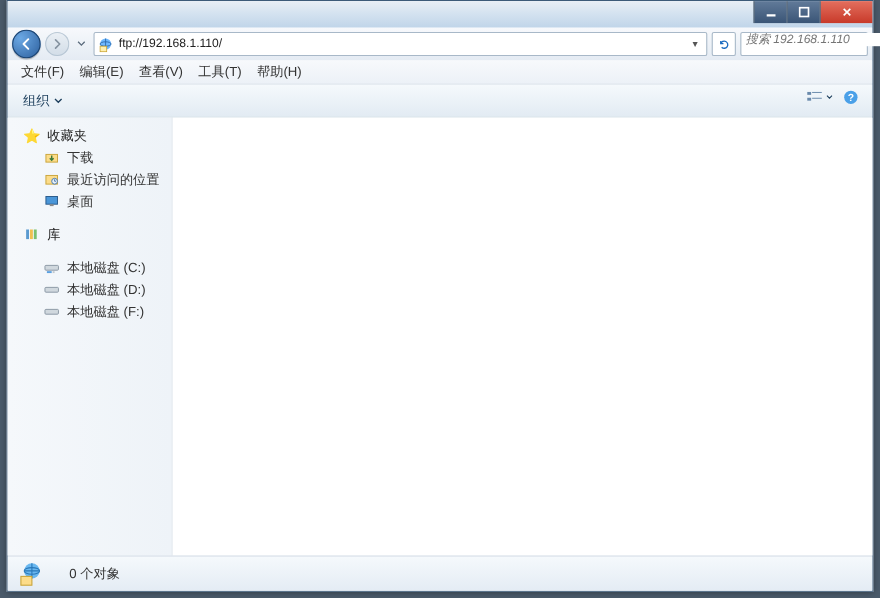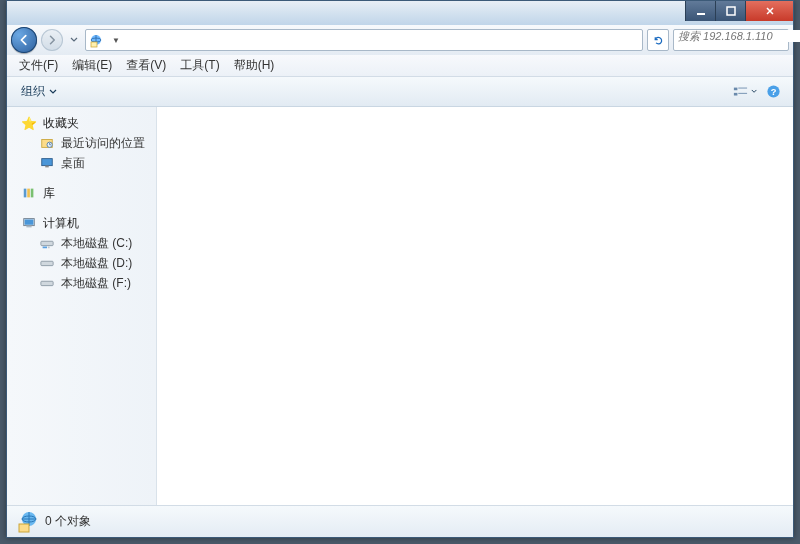--- a/index.html
+++ b/index.html
@@ -19,32 +19,32 @@
 .navdd { width: 14px; height: 22px; display: flex; align-items: center; justify-content: center; }
 .addr { flex: 1; height: 22px; background: #fff; border: 1px solid #a8b8c8; display: flex; align-items: center; padding: 0 2px; gap: 4px; border-radius: 2px; }
 .addr-icon { width: 16px; height: 16px; display: flex; align-items: center; justify-content: center; flex-shrink: 0; }
 .addr input { flex: 1; border: none; outline: none; font-size: 11px; color: #222; }
 .addr .dd { width: 16px; color: #555; font-size: 8px; text-align: center; }
 .refbtn { width: 22px; height: 22px; border: 1px solid #a8b8c8; background: #fff; display: flex; align-items: center; justify-content: center; border-radius: 2px; color: #1a6abf; font-size: 13px; }
 .schbox { width: 116px; height: 22px; background: #fff; border: 1px solid #a8b8c8; display: flex; align-items: flex-start; padding: 0 4px; border-radius: 2px; }
 .schbox input { flex: 1; border: none; outline: none; font-size: 11px; font-style: italic; color: #888; }
 .menurow { height: 22px; background: linear-gradient(#f7f9fc, #ecf1f7); border-bottom: 1px solid #d2dce6; display: flex; align-items: center; padding: 0 6px; gap: 2px; font-size: 12px; color: #333; }
 .menuitem { padding: 2px 6px; }
-.toolbar { height: 30px; background: linear-gradient(#f5f9fc, #e2ebf3); border-bottom: 1px solid #c9d6e2; display: flex; align-items: center; padding: 0 8px; font-size: 12px; color: #1a3c5a; }
+.toolbar { height: 30px; background: linear-gradient(#f5f9fc, #e2ebf3); border-bottom: 1px solid #c9d6e2; display: flex; padding: 0 8px; font-size: 12px; color: #1a3c5a; }
 .toolbtn { display: flex; align-items: center; gap: 4px; padding: 2px 6px; }
 .toolbar .sp { flex: 1; }
 .toolicon { width: 24px; height: 22px; display: flex; align-items: center; justify-content: center; margin-left: 4px; }
 .body { flex: 1; display: flex; min-height: 0; background: #fff; }
 .sidebar { width: 150px; background: linear-gradient(90deg, #f5f8fb, #eef3f8); border-right: 1px solid #d9e2ea; overflow-y: auto; padding: 6px 0; font-size: 12px; }
 .sb-group { margin-bottom: 10px; }
 .sb-head, .sb-item { display: flex; align-items: center; gap: 6px; padding: 2px 6px 2px 14px; height: 20px; color: #222; white-space: nowrap; }
 .sb-item { padding-left: 32px; color: #333; }
 .ic { width: 16px; height: 16px; flex-shrink: 0; display: flex; align-items: center; justify-content: center; font-size: 13px; }
 .content { flex: 1; background: #fff; }
-.status { height: 32px; background: linear-gradient(#f5f9fc, #e4ecf4); border-top: 1px solid #d2dce6; display: flex; align-items: center; padding: 0 8px; gap: 6px; font-size: 12px; color: #333; }
+.status { height: 32px; background: linear-gradient(#f5f9fc, #e4ecf4); border-top: 1px solid #d2dce6; display: flex; align-items: center; padding: 0 8px; gap: 24px; font-size: 12px; color: #333; }
 .status-ic { width: 24px; height: 24px; display: flex; align-items: center; justify-content: center; }
 </style>
 </head>
 <body>
 
 <div class="window">
 
   <div class="titlebar">
     <div class="titlecap">
       <div class="capbtn">
@@ -84,20 +84,21 @@
       </div>
     <div class="addr">
       <span class="addr-icon">
           <svg viewBox="0 0 16 16" width="16" height="16">
             <circle cx="8" cy="8" r="5" fill="#6eb8ff"></circle>
             <ellipse cx="8" cy="8" rx="5" ry="2" fill="none" stroke="#2a68a8" stroke-width=".8"></ellipse>
             <path d="M8 3 v10" stroke="#2a68a8" stroke-width=".8"></path>
             <rect x="3" y="10" width="6" height="5" fill="#fef0b0" stroke="#c9a22e" stroke-width=".7"></rect>
           </svg>
         </span>
+      <input value="ftp://192.168.1.110/" style="">
       <span class="dd">▼</span>
     </div>
     <div class="refbtn">
         <svg viewBox="0 0 16 16" width="13" height="13">
           <path d="M4 7 a4 4 0 1 1 1 4" fill="none" stroke="#1a6abf" stroke-width="1.5"></path>
           <path d="M4 4 v3 h3" fill="none" stroke="#1a6abf" stroke-width="1.5"></path>
         </svg>
       </div>
     <div class="schbox">
       <input placeholder="搜索 192.168.1.110" style="">
@@ -143,20 +144,29 @@
   <div class="body">
     <div class="sidebar">
       <div class="sb-group">
         <div class="sb-head">
             <span class="ic">⭐</span>
             <span>收藏夹</span>
           </div>
         <div class="sb-item">
             <span class="ic">
               <svg viewBox="0 0 16 16" width="14" height="14">
+                <rect x="2" y="5" width="12" height="8" fill="#fcdc8a" stroke="#caa53b"></rect>
+                <path d="M8 6 v5 M6 9 l2 2 l2 -2" stroke="#3a7a3a" stroke-width="1.5" fill="none"></path>
+              </svg>
+            </span>
+            <span>下载</span>
+          </div>
+        <div class="sb-item">
+            <span class="ic">
+              <svg viewBox="0 0 16 16" width="14" height="14">
                 <rect x="2" y="4" width="12" height="9" fill="#fcdc8a" stroke="#caa53b"></rect>
                 <circle cx="11" cy="10" r="3" fill="#e8f0f8" stroke="#4a7aac"></circle>
                 <path d="M11 8 v2 h1.5" stroke="#4a7aac" fill="none"></path>
               </svg>
             </span>
             <span>最近访问的位置</span>
           </div>
         <div class="sb-item">
             <span class="ic">
               <svg viewBox="0 0 16 16" width="14" height="14">
@@ -173,30 +183,20 @@
               <svg viewBox="0 0 16 16" width="14" height="14">
                 <rect x="2" y="3" width="3" height="10" fill="#5a9ad0"></rect>
                 <rect x="6" y="3" width="3" height="10" fill="#f0c050"></rect>
                 <rect x="10" y="3" width="3" height="10" fill="#7ac070"></rect>
               </svg>
             </span>
             <span>库</span>
           </div>
       </div>
       <div class="sb-group">
-        <div class="sb-head sel">
-            <span class="ic">
-              <svg viewBox="0 0 16 16" width="14" height="14">
-                <rect x="2" y="3" width="12" height="8" fill="#d8e4ee" stroke="#6a7a8a"></rect>
-                <rect x="3" y="4" width="10" height="6" fill="#4a96d8"></rect>
-                <rect x="5" y="11" width="6" height="2" fill="#aab8c4"></rect>
-              </svg>
-            </span>
-            <span>计算机</span>
-          </div>
         <div class="sb-item">
             <span class="ic">
               <svg viewBox="0 0 16 16" width="14" height="14">
                 <rect x="1" y="6" width="14" height="5" rx="1" fill="#d0d8de" stroke="#8a98a4"></rect>
                 <rect x="3" y="12" width="5" height="2" fill="#5aa0e0"></rect>
                 <rect x="9" y="12" width="2" height="2" fill="#c0c8ce"></rect>
               </svg>
             </span>
             <span>本地磁盘 (C:)</span>
           </div>

